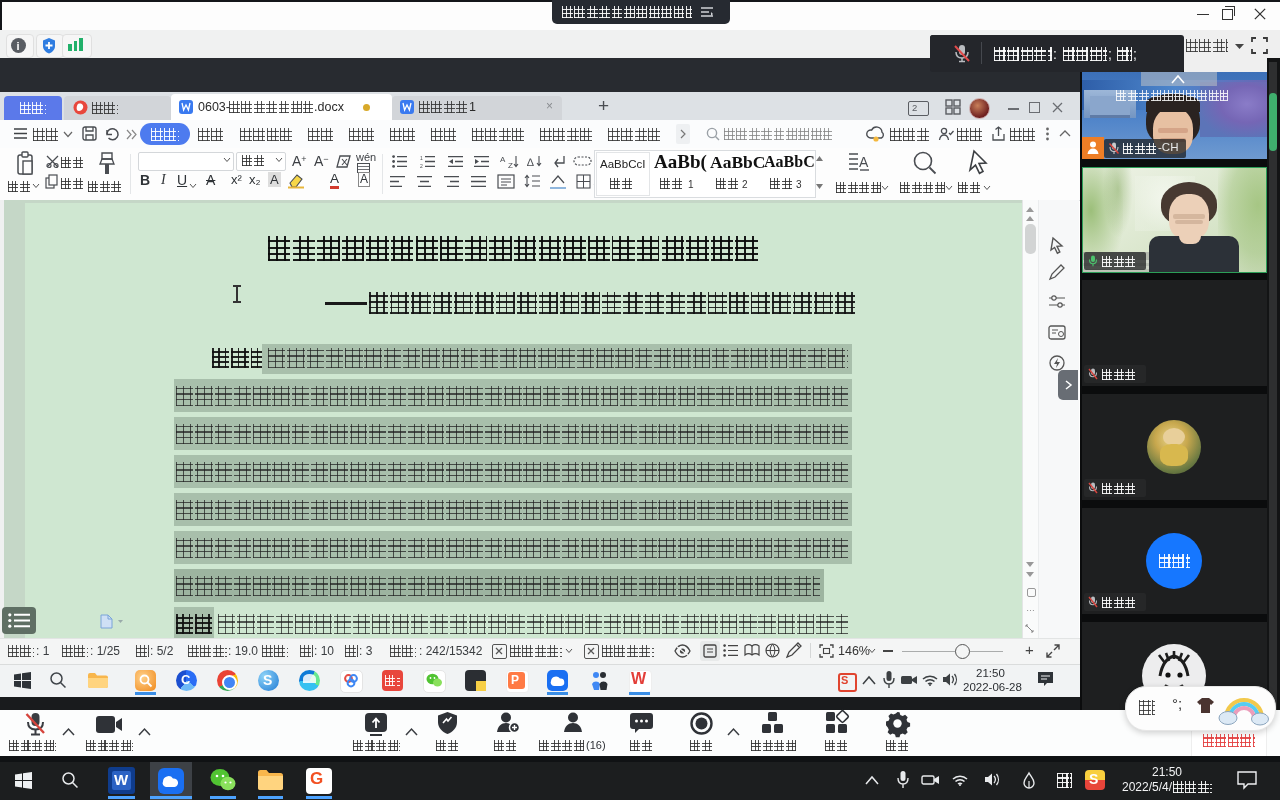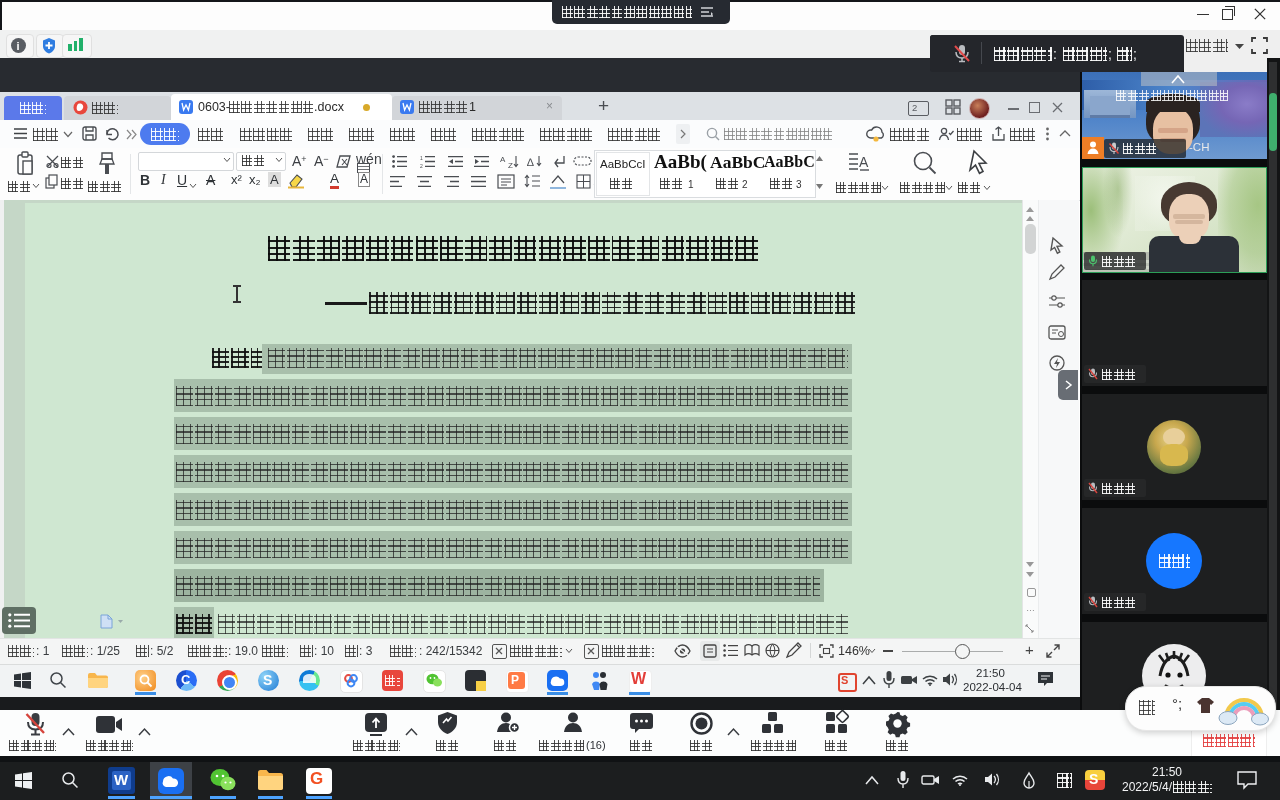--- a/index.html
+++ b/index.html
@@ -227,21 +227,21 @@
 <div class="hz z11 g11" style="left:242px;top:155px;width:23px;height:11px;"></div>
 <svg style="left:276px;top:158px;width:6px;height:4px;" viewBox="0 0 6 4">
     <path d="M0 0l3 3.5L6 0" stroke="#555" stroke-width="1" fill="none"></path>
   </svg>
 <div class="t" style="left:292px;top:153px;font-size:14px;color:#3c3f43;">A<span style="font-size:9px;vertical-align:4px;">+</span></div>
 <div class="t" style="left:314px;top:153px;font-size:14px;color:#3c3f43;">A<span style="font-size:9px;vertical-align:4px;">−</span></div>
 <svg style="left:336px;top:155px;width:15px;height:13px;" viewBox="0 0 15 13">
     <path d="M4 1h10l-3 11H1z" fill="none" stroke="#4a4d52" stroke-width="1.3"></path>
     <path d="M6 4l5 6M11 4l-5 6" stroke="#4a4d52" stroke-width="1.1"></path>
   </svg>
-<div class="t" style="left:356px;top:151px;font-size:14px;color:#3c3f43;">wén</div>
+<div class="t" style="left:356px;top:151px;font-size:11px;color:#3c3f43;">wén</div>
 <svg style="left:357px;top:163px;width:13px;height:10px;" viewBox="0 0 13 10">
     <rect x="0.5" y="0.5" width="12" height="9" fill="none" stroke="#4a4d52" stroke-width="1"></rect>
     <path d="M0.5 3.5h12M0.5 6.5h12" stroke="#4a4d52" stroke-width="0.8"></path>
   </svg>
 <div class="t" style="left:140px;top:172px;font-size:14px;font-weight:bold;color:#2f3337;">B</div>
 <div class="t" style="left:161px;top:172px;font-size:14px;font-style:italic;font-family:'Liberation Serif';color:#2f3337;">I</div>
 <div class="t" style="left:177px;top:172px;font-size:14px;text-decoration:underline;color:#2f3337;">U</div>
 <svg style="left:190px;top:184px;width:6px;height:4px;" viewBox="0 0 6 4">
     <path d="M0 0l3 3.5L6 0" stroke="#555" stroke-width="1" fill="none"></path>
   </svg>
@@ -610,21 +610,21 @@
   </svg>
 <svg style="left:922px;top:674px;width:16px;height:12px;" viewBox="0 0 16 12">
     <path d="M1 5a10 10 0 0 1 14 0M3.5 7.5a6.5 6.5 0 0 1 9 0M6 10a3.2 3.2 0 0 1 4 0" stroke="#3c4043" stroke-width="1.5" fill="none"></path>
     <circle cx="8" cy="11" r="1" fill="#3c4043"></circle>
   </svg>
 <svg style="left:943px;top:673px;width:15px;height:13px;" viewBox="0 0 15 13">
     <path d="M0 4h3l4-3.5v12L3 9H0z" fill="#3c4043"></path>
     <path d="M9 3a5.5 5.5 0 0 1 0 7M11.5 1a9 9 0 0 1 0 11" stroke="#3c4043" stroke-width="1.3" fill="none"></path>
   </svg>
 <div class="t" style="left:976px;top:667px;font-size:11.5px;color:#2c2f33;">21:50</div>
-<div class="t" style="left:963px;top:681px;font-size:11.5px;color:#2c2f33;">2022-04-04</div>
+<div class="t" style="left:963px;top:681px;font-size:11.5px;color:#2c2f33;">2022-06-28</div>
 <svg style="left:1037px;top:671px;width:17px;height:16px;" viewBox="0 0 17 16">
     <path d="M1 1h15v11h-6l-3 3v-3H1z" fill="#2e3338"></path>
     <path d="M4 5h9M4 8h6" stroke="#f1f3f4" stroke-width="1.2"></path>
   </svg>
 
 <div class="ab" style="left:0;top:697px;width:1280px;height:13px;background:#191b1d;"></div>
 <div class="ab" style="left:0;top:710px;width:1280px;height:46px;background:#fcfdfd;"></div>
 
 <svg style="left:24px;top:712px;width:22px;height:24px;" viewBox="0 0 22 24">
     <rect x="7.5" y="1" width="8" height="13" rx="4" fill="#3a3d42"></rect>
@@ -831,21 +831,21 @@
     <path d="M.5 13c.5-3.8 2.7-5.6 5.5-5.6s5 1.8 5.5 5.6z" fill="#fff"></path>
   </svg>
 <div class="ab" style="left:1104px;top:139px;width:82px;height:19px;background:rgba(25,26,28,.72);border-radius:2px;"></div>
 <svg style="left:1108px;top:142px;width:12px;height:13px;" viewBox="0 0 12 13">
     <rect x="4" y="0.5" width="4" height="7" rx="2" fill="#c8cacc"></rect>
     <path d="M2 5c0 3 1.7 4.5 4 4.5S10 8 10 5" stroke="#c8cacc" stroke-width="1.1" fill="none"></path>
     <path d="M6 9.5v2.5" stroke="#c8cacc" stroke-width="1.1"></path>
     <path d="M1.5 1.5l9 10" stroke="#d9453e" stroke-width="1.5"></path>
   </svg>
 <div class="hz z11w g11" style="left:1123px;top:143px;width:34px;height:11px;"></div>
-<div class="t" style="left:1158px;top:141px;color:#e8e9ea;font-size:11.5px;margin-left:31px;">-CH</div>
+<div class="t" style="left:1158px;top:141px;color:#e8e9ea;font-size:11.5px;">-CH</div>
 
 <div class="ab" style="left:1082px;top:167px;width:185px;height:106px;background:linear-gradient(150deg,#eef2e6 0%,#e3ecd8 35%,#d5e3c6 70%,#c9dab8 100%);border:1.5px solid #2c9e58;box-sizing:border-box;overflow:hidden;">
 <div class="ab" style="left:0;top:0;width:40px;height:106px;background:radial-gradient(ellipse at 20% 40%,#9cbf7a 0%,rgba(170,200,140,.5) 45%,rgba(220,232,205,0) 75%);"></div>
 <div class="ab" style="left:20px;top:0;width:30px;height:70px;background:radial-gradient(ellipse at 50% 30%,rgba(140,175,105,.55) 0%,rgba(200,220,170,0) 70%);"></div>
 <div class="ab" style="left:135px;top:0;width:50px;height:106px;background:radial-gradient(ellipse at 80% 35%,#a6c684 0%,rgba(160,195,125,.5) 50%,rgba(220,232,205,0) 80%);"></div>
 <div class="ab" style="left:52px;top:8px;width:60px;height:55px;background:radial-gradient(ellipse at 50% 40%,rgba(245,248,240,.85) 0%,rgba(240,245,235,.3) 70%);"></div>
 <div class="ab" style="left:0;top:84px;width:80px;height:8px;background:#a8aca6;opacity:.75;"></div>
 <div class="ab" style="left:0;top:92px;width:70px;height:14px;background:repeating-linear-gradient(180deg,#cdd2c8 0 3px,#b5bab0 3px 6px);opacity:.8;"></div>
 <div class="ab" style="left:78px;top:14px;width:56px;height:44px;border-radius:50% 50% 42% 42%;background:#473931;"></div>
 <div class="ab" style="left:86px;top:26px;width:40px;height:46px;border-radius:44% 44% 40% 40%;background:#ecd0b8;"></div>

